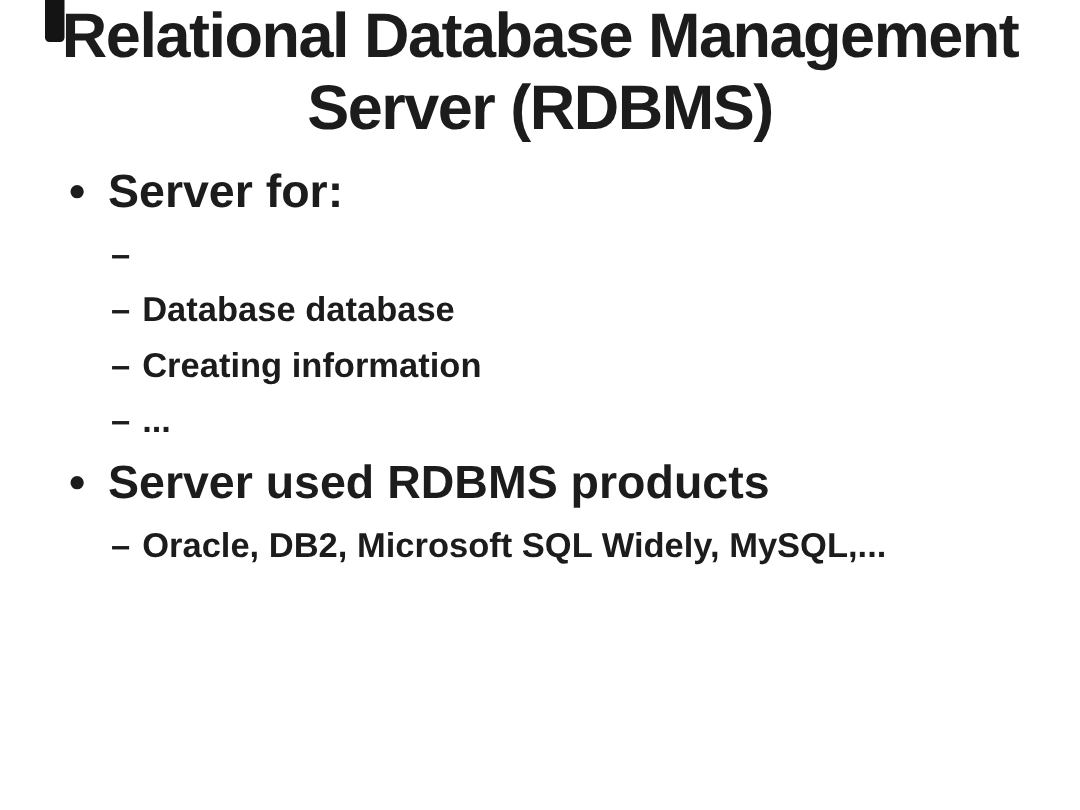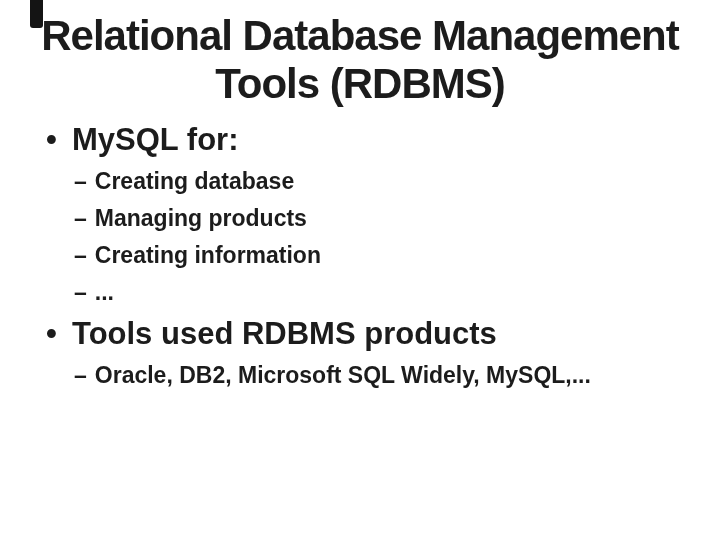--- a/index.html
+++ b/index.html
@@ -19,21 +19,21 @@
   .corner-artifact {
     position: absolute;
     left: 30px;
     top: 0;
     width: 13px;
     height: 28px;
     background: #141414;
     border-radius: 0 0 3px 3px;
   }
   .slide-title {
-    margin: 12px;
+    margin: 0;
     text-align: center;
     font-size: 42px;
     font-weight: bold;
     line-height: 48px;
     letter-spacing: -1px;
     color: #1c1c1c;
   }
   .body-area {
     margin-top: 14px;
   }
@@ -73,52 +73,51 @@
 </style>
 </head>
 <body>
 
 <div class="slide">
 
   <div class="corner-artifact"></div>
 
   <h1 class="slide-title">
     <span>Relational Database Management</span><br>
-    <span>Tools (RDBMS)</span>
+    <span>Server (RDBMS)</span>
   </h1>
 
   <div class="body-area">
 
     <div class="bullet-row">
       <span class="bullet-glyph">•</span>
-      <span>MySQL for:</span>
+      <span>Server for:</span>
     </div>
 
     <div class="sub-list">
       <div class="sub-row">
         <span class="dash-glyph">–</span>
-        <span>Creating database</span>
       </div>
       <div class="sub-row">
         <span class="dash-glyph">–</span>
-        <span>Managing products</span>
+        <span>Database database</span>
       </div>
       <div class="sub-row">
         <span class="dash-glyph">–</span>
         <span>Creating information</span>
       </div>
       <div class="sub-row">
         <span class="dash-glyph">–</span>
         <span>...</span>
       </div>
     </div>
 
     <div class="bullet-row">
       <span class="bullet-glyph">•</span>
-      <span>Tools used RDBMS products</span>
+      <span>Server used RDBMS products</span>
     </div>
 
     <div class="sub-list">
       <div class="sub-row">
         <span class="dash-glyph">–</span>
         <span>Oracle, DB2, Microsoft SQL Widely, MySQL,...</span>
       </div>
     </div>
 
   </div>

